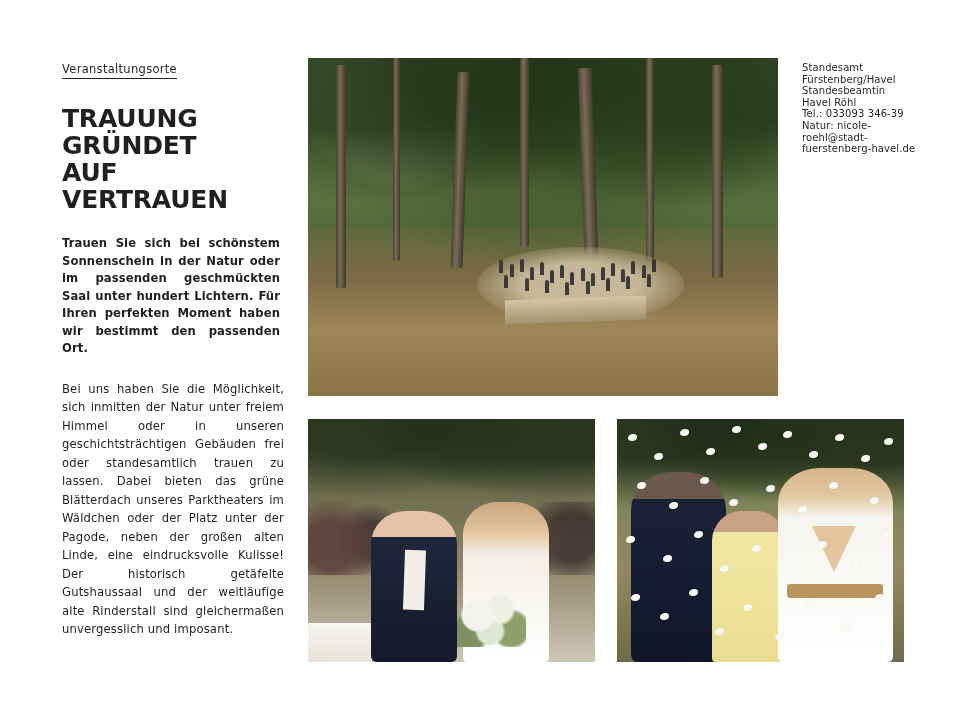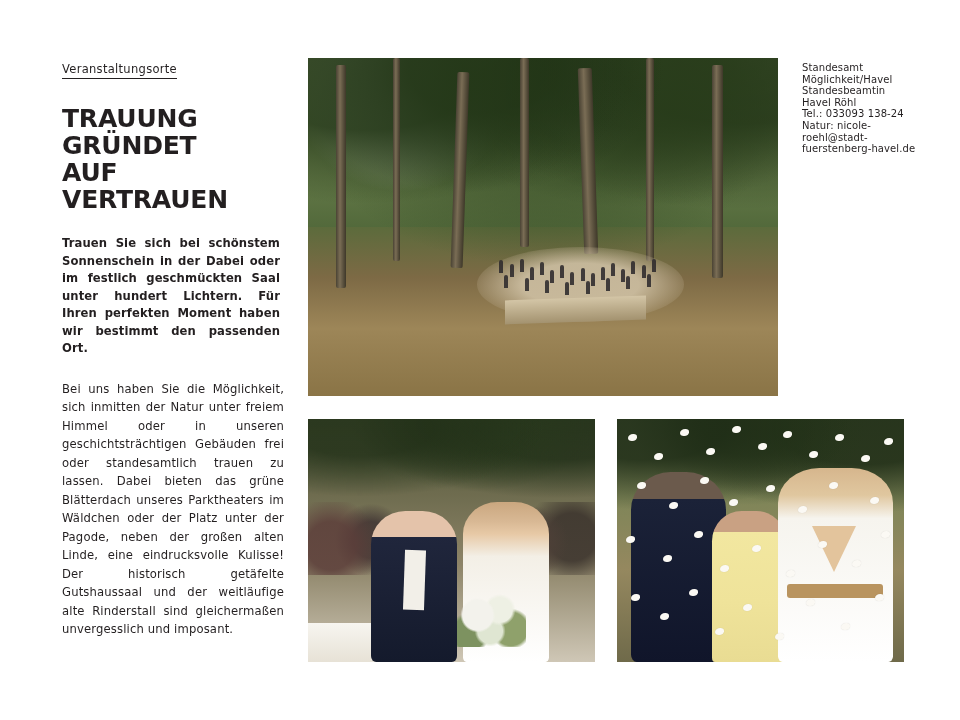--- a/index.html
+++ b/index.html
@@ -304,21 +304,21 @@
 <body>
 
 <div class="page">
 
   <div class="left-col">
     <div class="kicker">Veranstaltungsorte</div>
     <div class="headline">
       <div>TRAUUNG GRÜNDET</div>
       <div>AUF VERTRAUEN</div>
     </div>
-    <div class="lede">Trauen Sie sich bei schönstem Sonnenschein in der Dabei oder im festlich geschmückten Saal unter hundert Lichtern. Für Ihren perfekten Moment haben wir bestimmt den passenden Ort.</div>
+    <div class="lede">Trauen Sie sich bei schönstem Sonnenschein in der Natur oder im passenden geschmückten Saal unter hundert Lichtern. Für Ihren perfekten Moment haben wir bestimmt den passenden Ort.</div>
     <div class="body-copy">Bei uns haben Sie die Möglichkeit, sich inmitten der Natur unter freiem Himmel oder in unseren geschichtsträchtigen Gebäuden frei oder standesamtlich trauen zu lassen. Dabei bieten das grüne Blätterdach unseres Parktheaters im Wäldchen oder der Platz unter der Pagode, neben der großen alten Linde, eine eindrucksvolle Kulisse! Der historisch getäfelte Gutshaussaal und der weitläufige alte Rinderstall sind gleichermaßen unvergesslich und imposant.</div>
   </div>
 
   <div class="photo" id="photo-main">
     <div class="inner">
       <div class="forest-sky"></div>
       <div class="forest-ground"></div>
       <div class="canopy"></div>
       <div class="trunk" style="left:6%;top:2%;width:10px;height:66%;"></div>
       <div class="trunk" style="left:18%;top:0%;width:7px;height:60%;"></div>
@@ -419,20 +419,20 @@
           <i style="left:55%;top:88%"></i>
         <i style="left:66%;top:74%"></i>
           <i style="left:78%;top:84%"></i>
           <i style="left:90%;top:72%"></i>
       </div>
     </div>
   </div>
 
   <div class="contact">
     <div>Standesamt</div>
-    <div>Möglichkeit/Havel</div>
+    <div>Fürstenberg/Havel</div>
     <div>Standesbeamtin</div>
     <div>Havel Röhl</div>
-    <div>Tel.: 033093 138-24</div>
+    <div>Tel.: 033093 346-39</div>
     <div>Natur: nicole-roehl@stadt-fuerstenberg-havel.de</div>
   </div>
 
 </div>
 
 </body></html>

